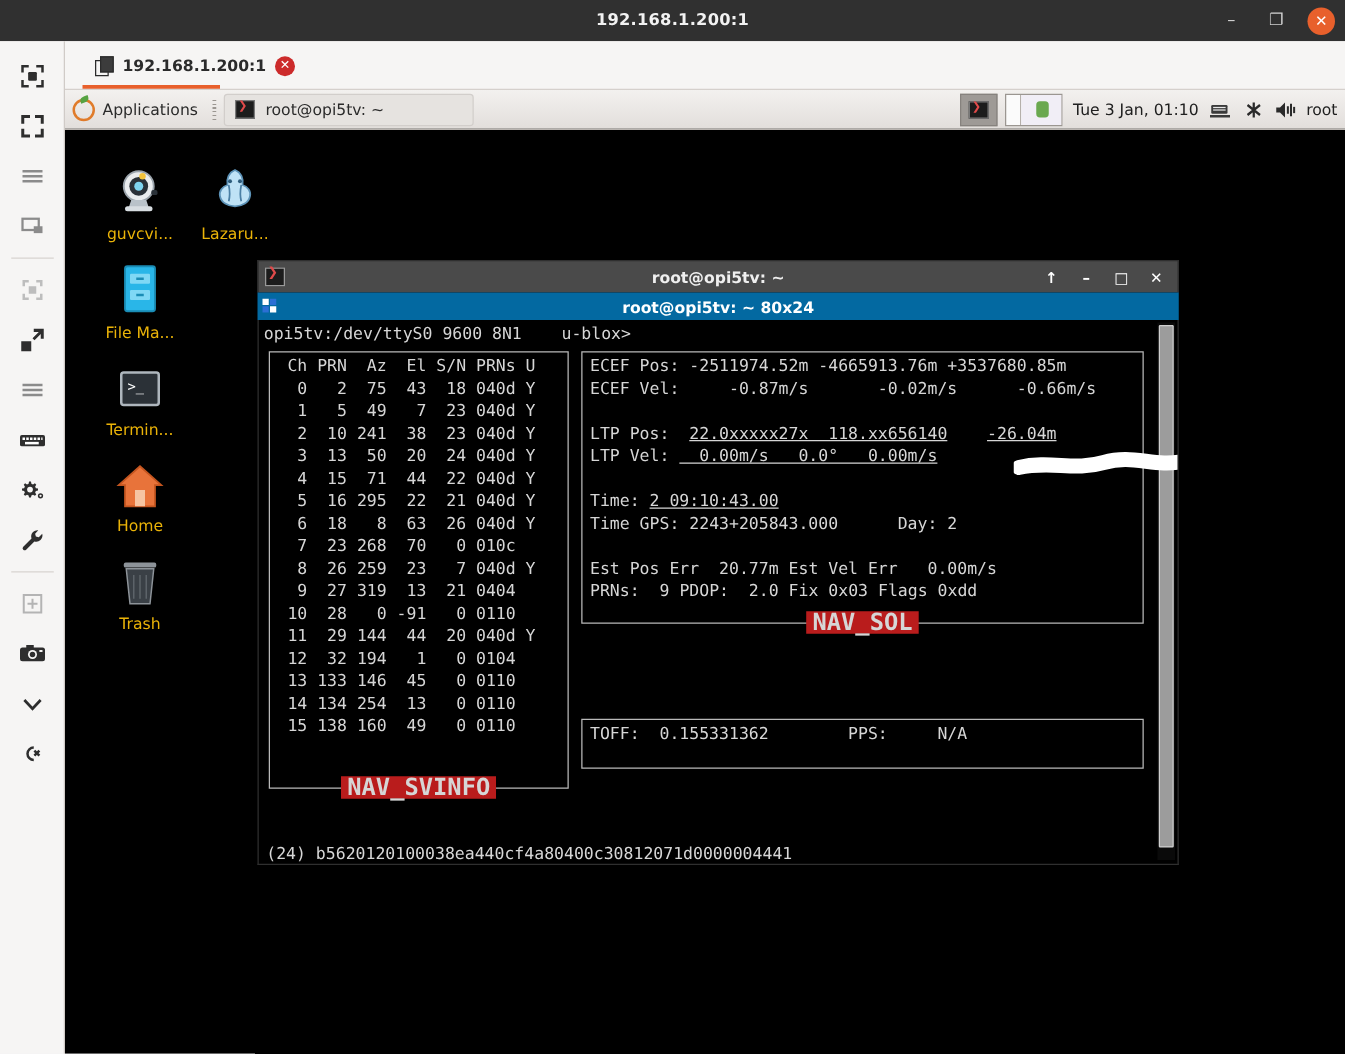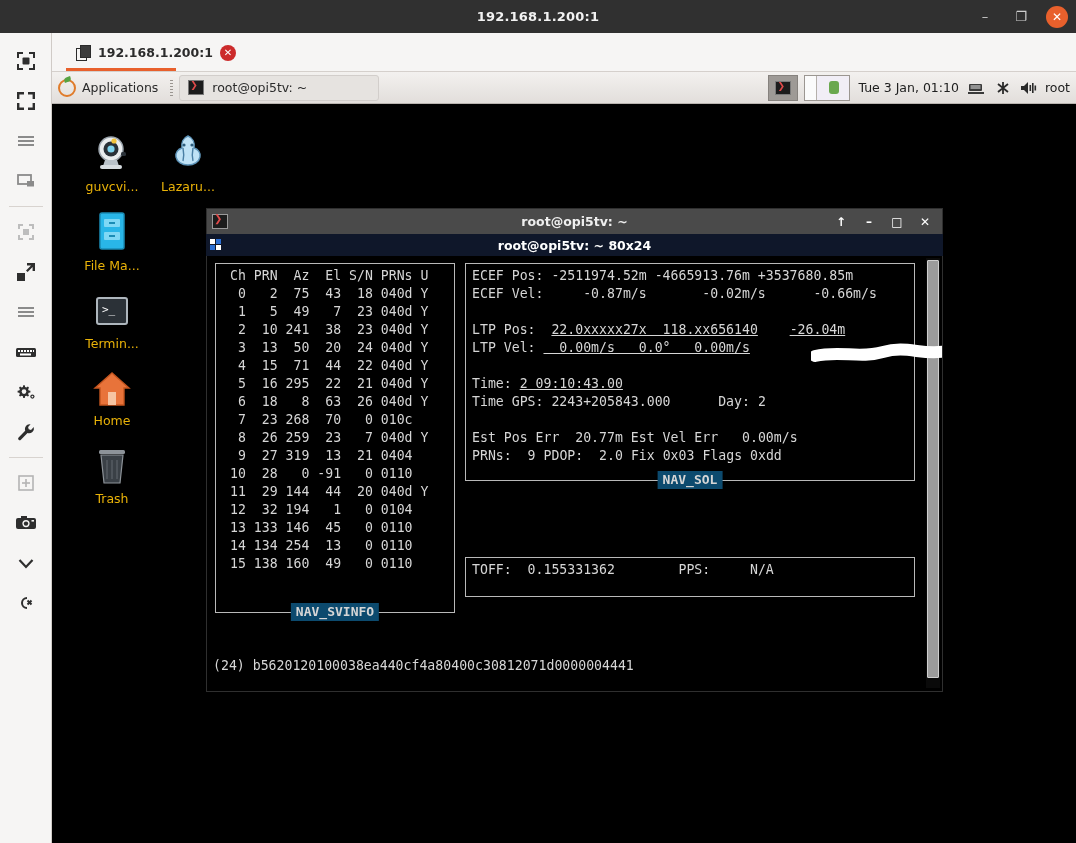--- a/index.html
+++ b/index.html
@@ -106,42 +106,42 @@
   .term-tb {
     height: 26px; background: #4a4a4a; display: flex; align-items: center;
     border: 1px solid #2f2f2f; border-bottom: none; position: relative;
   }
   .term-tb-ico { width: 16px; height: 15px; margin-left: 5px; background: #1c1c1c; border: 1px solid #9a9a9a; position: relative; }
   .term-tb-ico::after { content:"\276F"; position:absolute; left:1px; top:-2px; color:#e04a4a; font-size:10px; }
   .term-tb-title { position: absolute; left: 0; right: 0; text-align: center; font-size: 12.5px; font-weight: bold; color: #efefef; }
   .term-tb-btns { margin-left: auto; display: flex; align-items: center; gap: 14px; padding-right: 10px; color: #ffffff; font-size: 12px; }
   .tb-btn { width: 14px; text-align: center; font-weight: bold; }
 
-  .term-tabbar { height: 22px; background: #0f172a; display: flex; align-items: center; position: relative; }
+  .term-tabbar { height: 22px; background: #0369a1; display: flex; align-items: center; position: relative; }
   .tt-ico { width: 13px; height: 13px; margin-left: 4px; position: relative; }
   .tt-ico .q { position: absolute; width: 5px; height: 5px; }
   .term-tabbar-title { position: absolute; left: 0; right: 0; text-align: center; font-size: 12.5px; font-weight: bold; color: #ffffff; }
 
   .term-body {
     position: relative; height: 436px; background: #000;
     border: 1px solid #2f2f2f; border-top: none;
     font-family: "DejaVu Sans Mono", monospace; font-size: 13.2px; line-height: 18px; color: #d6d6d6;
     padding: 3px 0 0 2px; overflow: hidden;
   }
   .term-scroll { position: absolute; right: 2px; top: 2px; width: 14px; height: 430px; background: #0a0a0a; }
   .term-scroll .thumb { position: absolute; left: 1px; top: 2px; width: 12px; height: 418px;
                         background: #9c9c9c; border: 1px solid #cfcfcf; border-radius: 1px; }
 
   .statusline { padding-left: 2px; white-space: pre; color: #d6d6d6; }
 
   .panels { position: relative; margin-top: 4px; height: 350px; }
   .gbox { position: absolute; border: 1px solid #b9b9b9; }
   .gbox-label {
     position: absolute; bottom: -9px; left: 50%; transform: translateX(-50%);
-    background: #0c4a6e; color: #d6d6d6; padding: 0 5px; font-size: 13px; font-weight: bold; white-space: pre;
+    background: #b91c1c; color: #d6d6d6; padding: 0 5px; font-size: 19px; font-weight: bold; white-space: pre;
   }
   .gbox pre { font-family: "DejaVu Sans Mono", monospace; font-size: 13.2px; line-height: 18px;
               color: #d6d6d6; margin: 0; padding: 3px 4px 0 6px; white-space: pre; }
 
   .svinfo { left: 6px; top: 0; width: 240px; height: 350px; }
   .navsol { left: 256px; top: 0; width: 450px; height: 218px; }
   .navdop { left: 256px; top: 228px; width: 450px; height: 40px; }
   .toff   { left: 256px; top: 294px; width: 450px; height: 40px; }
 
   .underline { text-decoration: underline; }
@@ -445,20 +445,21 @@
         </span>
         <span class="term-tabbar-title">root@opi5tv: ~ 80x24</span>
       </div>
 
       <div class="term-body">
 
         <div class="term-scroll">
           <div class="thumb"></div>
         </div>
 
+        <div class="statusline">opi5tv:/dev/ttyS0 9600 8N1    u-blox&gt;</div>
 
         <div class="panels">
 
           <div class="gbox svinfo">
             <pre><span> Ch PRN  Az  El S/N PRNs U</span>
 <span>  0   2  75  43  18 040d Y</span>
 <span>  1   5  49   7  23 040d Y</span>
 <span>  2  10 241  38  23 040d Y</span>
 <span>  3  13  50  20  24 040d Y</span>
 <span>  4  15  71  44  22 040d Y</span>

